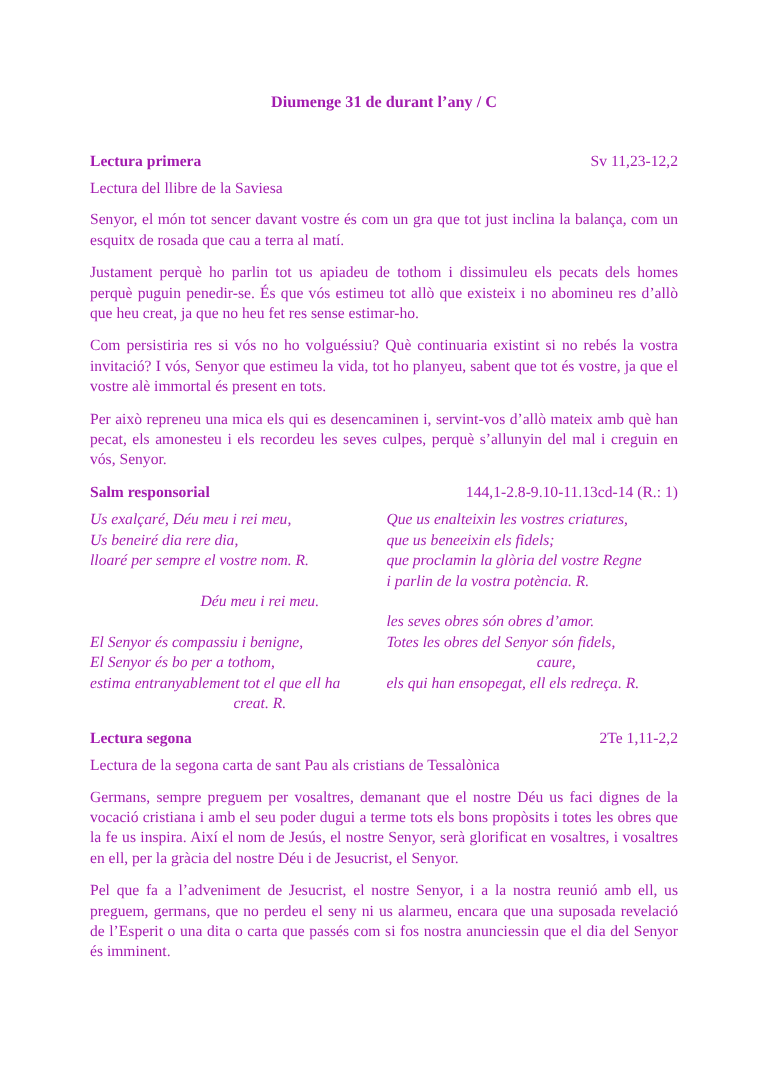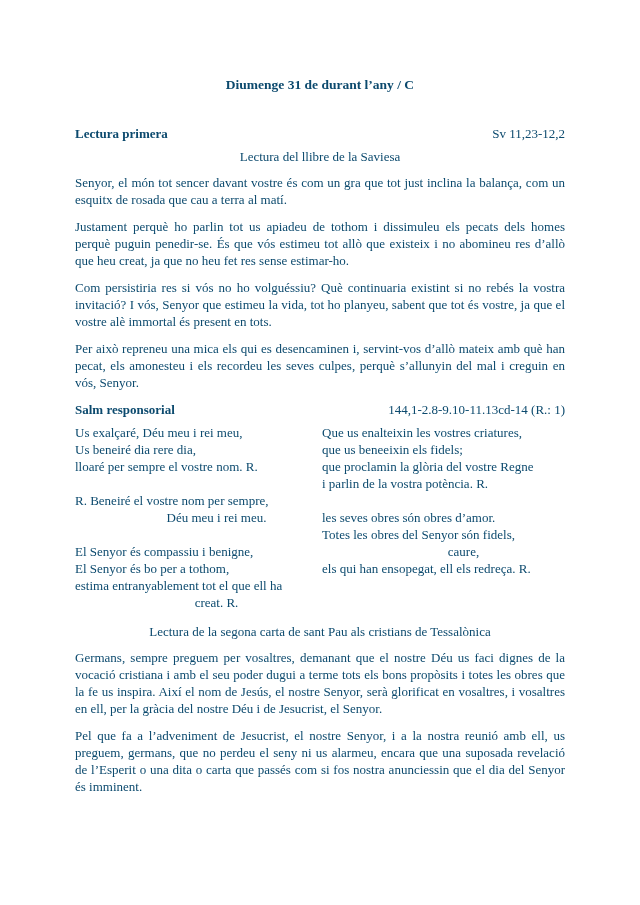--- a/index.html
+++ b/index.html
@@ -5,46 +5,47 @@
   html, body { margin: 0; padding: 0; background: #ffffff; }
   .page {
     width: 640px;
     height: 905px;
     box-sizing: border-box;
     background: #ffffff;
     padding: 76px 75px 0 75px;
     font-family: "Liberation Serif", "DejaVu Serif", serif;
     font-size: 13px;
     line-height: 17px;
-    color: #0c4a6e;
+    color: #a21caf;
     overflow: hidden;
   }
   .doc-title {
     font-size: 13.5px;
     font-weight: bold;
     text-align: center;
     margin: 0 0 32px 0;
   }
   .heading-row {
     display: flex;
     justify-content: space-between;
     align-items: baseline;
     margin: 0 0 6px 0;
   }
   .heading-row .heading { font-weight: bold; }
   .heading-row .reference { font-weight: normal; }
-  .subtitle { margin: 0 0 9px 0; text-align: center; }
+  .subtitle { margin: 0 0 9px 0; }
   .paras p {
     margin: 0 0 10px 0;
     text-align: justify;
   }
   .psalm-columns {
     display: flex;
     gap: 4px;
     margin: 2px 0 12px 0;
+    font-style: italic;
   }
   .psalm-col { flex: 1; min-width: 0; }
   .stanza { margin: 0 0 17px 0; }
   .stanza:last-child { margin-bottom: 0; }
   .psalm-line { white-space: normal; }
   .psalm-line.indent { padding-left: 40px; text-align: center; }
   .psalm-line.spread { text-align: justify; text-align-last: justify; }
   .section-salm .heading-row { margin-top: 6px; gap: 12px; }
   .section-segona .heading-row { margin-top: 2px; }
 </style>
@@ -75,21 +76,20 @@
       <span class="reference">144,1-2.8-9.10-11.13cd-14 (R.: 1)</span>
     </div>
     <div class="psalm-columns">
       <div class="psalm-col">
           <div class="stanza">
             <div class="psalm-line">Us exalçaré, Déu meu i rei meu,</div>
             <div class="psalm-line">Us beneiré dia rere dia,</div>
             <div class="psalm-line">lloaré per sempre el vostre nom. R.</div>
           </div>
           <div class="stanza">
-            <div class="psalm-line">R. Beneiré el vostre nom per sempre,</div>
             <div class="psalm-line indent">Déu meu i rei meu.</div>
           </div>
           <div class="stanza">
             <div class="psalm-line">El Senyor és compassiu i benigne,</div>
             <div class="psalm-line">El Senyor és bo per a tothom,</div>
             <div class="psalm-line">estima entranyablement tot el que ell ha</div>
             <div class="psalm-line indent">creat. R.</div>
           </div>
         </div>
       <div class="psalm-col">
@@ -103,20 +103,24 @@
             <div class="psalm-line">les seves obres són obres d’amor.</div>
             <div class="psalm-line">Totes les obres del Senyor són fidels,</div>
             <div class="psalm-line indent">caure,</div>
             <div class="psalm-line">els qui han ensopegat, ell els redreça. R.</div>
           </div>
         </div>
     </div>
   </section>
 
   <section class="section-segona">
+    <div class="heading-row">
+      <span class="heading">Lectura segona</span>
+      <span class="reference">2Te 1,11-2,2</span>
+    </div>
     <div class="subtitle">Lectura de la segona carta de sant Pau als cristians de Tessalònica</div>
     <div class="paras">
         <p>Germans, sempre preguem per vosaltres, demanant que el nostre Déu us faci dignes de la vocació cristiana i amb el seu poder dugui a terme tots els bons propòsits i totes les obres que la fe us inspira. Així el nom de Jesús, el nostre Senyor, serà glorificat en vosaltres, i vosaltres en ell, per la gràcia del nostre Déu i de Jesucrist, el Senyor.</p>
         <p>Pel que fa a l’adveniment de Jesucrist, el nostre Senyor, i a la nostra reunió amb ell, us preguem, germans, que no perdeu el seny ni us alarmeu, encara que una suposada revelació de l’Esperit o una dita o carta que passés com si fos nostra anunciessin que el dia del Senyor és imminent.</p>
       </div>
   </section>
 
 </div>
 
 </body></html>

